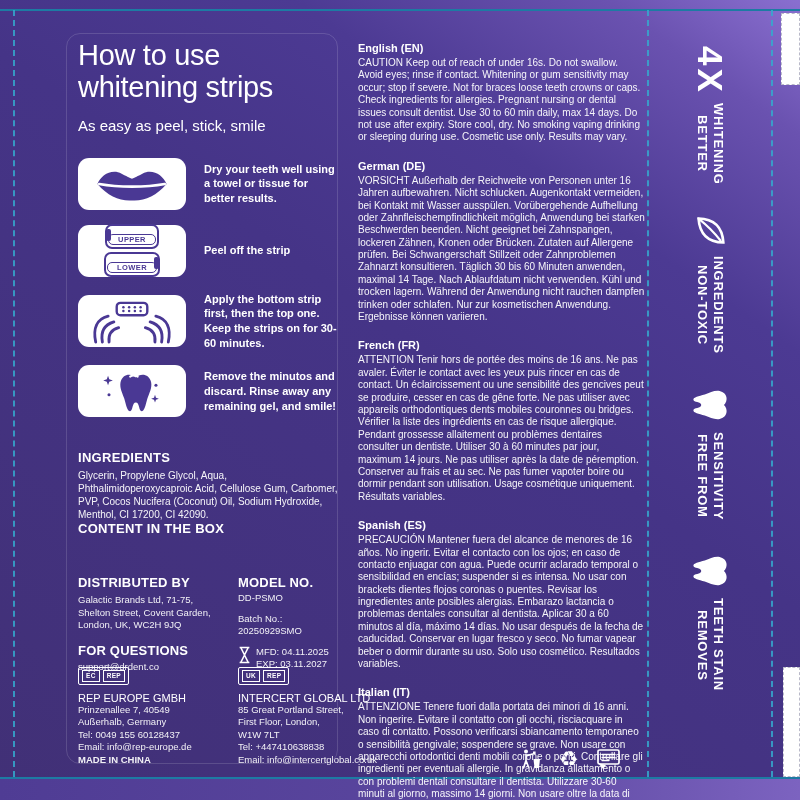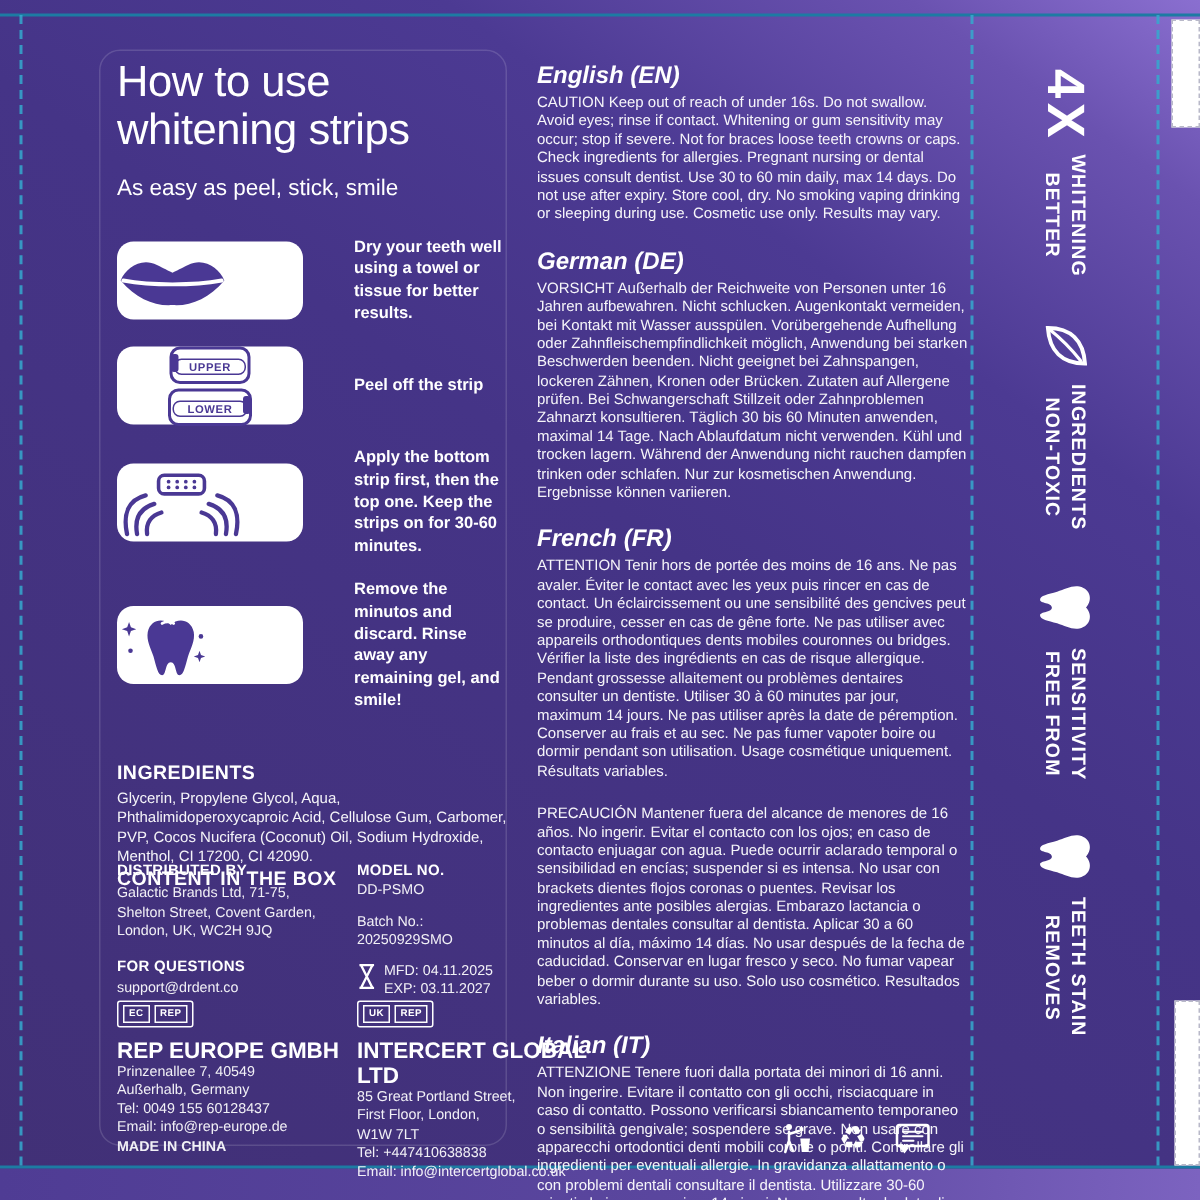--- a/index.html
+++ b/index.html
@@ -17,49 +17,49 @@
   .tab.tr { left:781px; top:13px; width:19px; height:72px; }
   .tab.br { left:783px; top:667px; width:17px; height:110px; }
   .safe-border { position:absolute; left:66px; top:33px; width:272px; height:731px;
     border:1px solid rgba(255,255,255,0.14); border-radius:14px; }
 
   
   .left-col { position:absolute; left:78px; top:0; width:262px; }
   .title { margin-top:40px; font-size:29px; font-weight:normal; line-height:1.1; letter-spacing:-0.3px; }
   .subtitle { margin-top:13px; font-size:15px; font-weight:normal; }
   .steps { margin-top:24px; display:flex; flex-direction:column; gap:15px; }
-  .step { display:flex; align-items:center; gap:34px; }
-  .tile { width:124px; height:52px; background:#fff; border-radius:11px; flex:0 0 auto;
-    display:flex; justify-content:center; flex-direction:column; gap:3px; }
+  .step { display:flex; align-items:center; gap:18px; }
+  .tile { width:108px; height:52px; background:#fff; border-radius:11px; flex:0 0 auto;
+    display:flex; align-items:center; justify-content:center; flex-direction:column; gap:3px; }
   .step-text { font-size:11px; font-weight:bold; line-height:1.33; width:148px; }
   .pill-outer { position:relative; border:2px solid #4a3894; border-radius:7px; padding:1.5px; }
   .pill-inner { border:1.5px solid #4a3894; border-radius:5px; padding:0 9px; font-size:7.5px;
     font-weight:bold; color:#4a3894; letter-spacing:.4px; line-height:1.5; }
   .fold-l, .fold-r { position:absolute; top:3px; width:5px; height:12px; background:#4a3894; border-radius:2px; }
   .fold-l { left:-1px; } .fold-r { right:-1px; }
   .ing-head { margin-top:33px; font-size:13px; font-weight:bold; letter-spacing:.3px; }
   .ing-body { margin-top:4px; font-size:10px; line-height:1.3; color:rgba(255,255,255,.95); width:262px; }
   .cib-head { margin-top:0; font-size:13px; font-weight:bold; letter-spacing:.3px; }
   .cib-item { font-size:10px; line-height:1.35; color:rgba(255,255,255,.95); }
   .cib-list { margin-top:3px; }
 
   .blk { position:absolute; width:158px; }
-  .blk-head { font-size:10px; font-weight:bold; letter-spacing:.2px; }
+  .blk-head { font-size:13px; font-weight:bold; letter-spacing:.2px; }
   .blk-line { display:block; font-size:9.5px; line-height:1.32; color:rgba(255,255,255,.93); white-space:nowrap; }
   .blk .gap { height:11px; }
   .mfd-row { display:flex; gap:5px; margin-top:8px; align-items:flex-start; }
   .rep-badge { display:inline-flex; gap:3px; border:1.5px solid #fff; padding:2px 3px; border-radius:2px; }
   .rep-box { border:1px solid #fff; font-size:6.5px; font-weight:bold; padding:0 3px; letter-spacing:.3px; line-height:1.5; }
-  .rep-name { margin-top:7px; font-size:15px; font-weight:bold; }
+  .rep-name { margin-top:7px; font-size:11px; font-weight:normal; }
 
   
   .lang-col { position:absolute; left:358px; top:0; width:287px; }
   .lang { margin-top:16px; }
   .lang:first-child { margin-top:42px; }
-  .lang-label { font-size:16px; font-weight:bold; margin-bottom:3px;font-style:italic; }
+  .lang-label { font-size:11px; font-weight:bold; margin-bottom:3px; }
   .lang-text { font-size:10px; line-height:1.24; color:rgba(255,255,255,.95); }
   .foot-icons { position:absolute; left:358px; top:748px; width:287px; display:flex;
     justify-content:flex-end; align-items:center; gap:17px; padding-right:24px; }
   .glyph-recycle { font-family:"DejaVu Sans", sans-serif; font-size:21px; line-height:1; }
 
   
   .spine { position:absolute; left:648px; top:10px; width:123px; height:767px;
     display:flex; flex-direction:column; align-items:center; }
   .v4x { writing-mode:vertical-lr; font-size:35px; font-weight:bold; letter-spacing:3px; margin-top:36px; }
   .vlabel { writing-mode:vertical-lr; text-align:center; font-size:13px; font-weight:bold;
@@ -232,20 +232,21 @@
     </div>
     <div class="lang">
       <p class="lang-label">German (DE)</p>
       <p class="lang-text">VORSICHT Außerhalb der Reichweite von Personen unter 16 Jahren aufbewahren. Nicht schlucken. Augenkontakt vermeiden, bei Kontakt mit Wasser ausspülen. Vorübergehende Aufhellung oder Zahnfleischempfindlichkeit möglich, Anwendung bei starken Beschwerden beenden. Nicht geeignet bei Zahnspangen, lockeren Zähnen, Kronen oder Brücken. Zutaten auf Allergene prüfen. Bei Schwangerschaft Stillzeit oder Zahnproblemen Zahnarzt konsultieren. Täglich 30 bis 60 Minuten anwenden, maximal 14 Tage. Nach Ablaufdatum nicht verwenden. Kühl und trocken lagern. Während der Anwendung nicht rauchen dampfen trinken oder schlafen. Nur zur kosmetischen Anwendung. Ergebnisse können variieren.</p>
     </div>
     <div class="lang">
       <p class="lang-label">French (FR)</p>
       <p class="lang-text">ATTENTION Tenir hors de portée des moins de 16 ans. Ne pas avaler. Éviter le contact avec les yeux puis rincer en cas de contact. Un éclaircissement ou une sensibilité des gencives peut se produire, cesser en cas de gêne forte. Ne pas utiliser avec appareils orthodontiques dents mobiles couronnes ou bridges. Vérifier la liste des ingrédients en cas de risque allergique. Pendant grossesse allaitement ou problèmes dentaires consulter un dentiste. Utiliser 30 à 60 minutes par jour, maximum 14 jours. Ne pas utiliser après la date de péremption. Conserver au frais et au sec. Ne pas fumer vapoter boire ou dormir pendant son utilisation. Usage cosmétique uniquement. Résultats variables.</p>
     </div>
     <div class="lang">
+      <p class="lang-label">Spanish (ES)</p>
       <p class="lang-text">PRECAUCIÓN Mantener fuera del alcance de menores de 16 años. No ingerir. Evitar el contacto con los ojos; en caso de contacto enjuagar con agua. Puede ocurrir aclarado temporal o sensibilidad en encías; suspender si es intensa. No usar con brackets dientes flojos coronas o puentes. Revisar los ingredientes ante posibles alergias. Embarazo lactancia o problemas dentales consultar al dentista. Aplicar 30 a 60 minutos al día, máximo 14 días. No usar después de la fecha de caducidad. Conservar en lugar fresco y seco. No fumar vapear beber o dormir durante su uso. Solo uso cosmético. Resultados variables.</p>
     </div>
     <div class="lang">
       <p class="lang-label">Italian (IT)</p>
       <p class="lang-text">ATTENZIONE Tenere fuori dalla portata dei minori di 16 anni. Non ingerire. Evitare il contatto con gli occhi, risciacquare in caso di contatto. Possono verificarsi sbiancamento temporaneo o sensibilità gengivale; sospendere se grave. Non usare con apparecchi ortodontici denti mobili corone o ponti. Controllare gli ingredienti per eventuali allergie. In gravidanza allattamento o con problemi dentali consultare il dentista. Utilizzare 30-60 minuti al giorno, massimo 14 giorni. Non usare oltre la data di scadenza. Conservare in luogo fresco e asciutto. Vietato fumare svapare bere o dormire mentre si utilizza il prodotto. Solo per uso cosmetico. I risultati possono variare.</p>
     </div>
   </section>
 
   <div class="foot-icons">
     <span>

